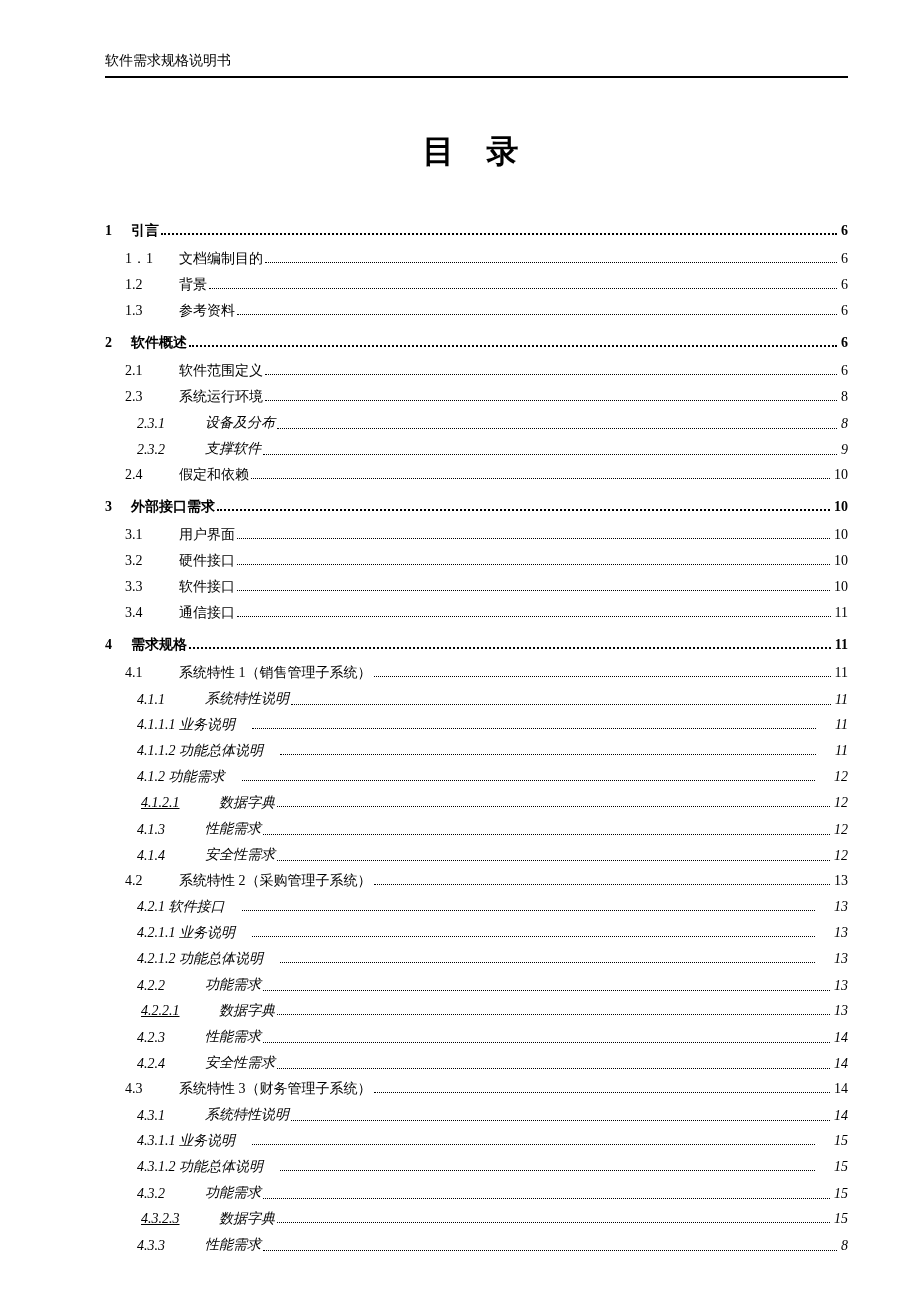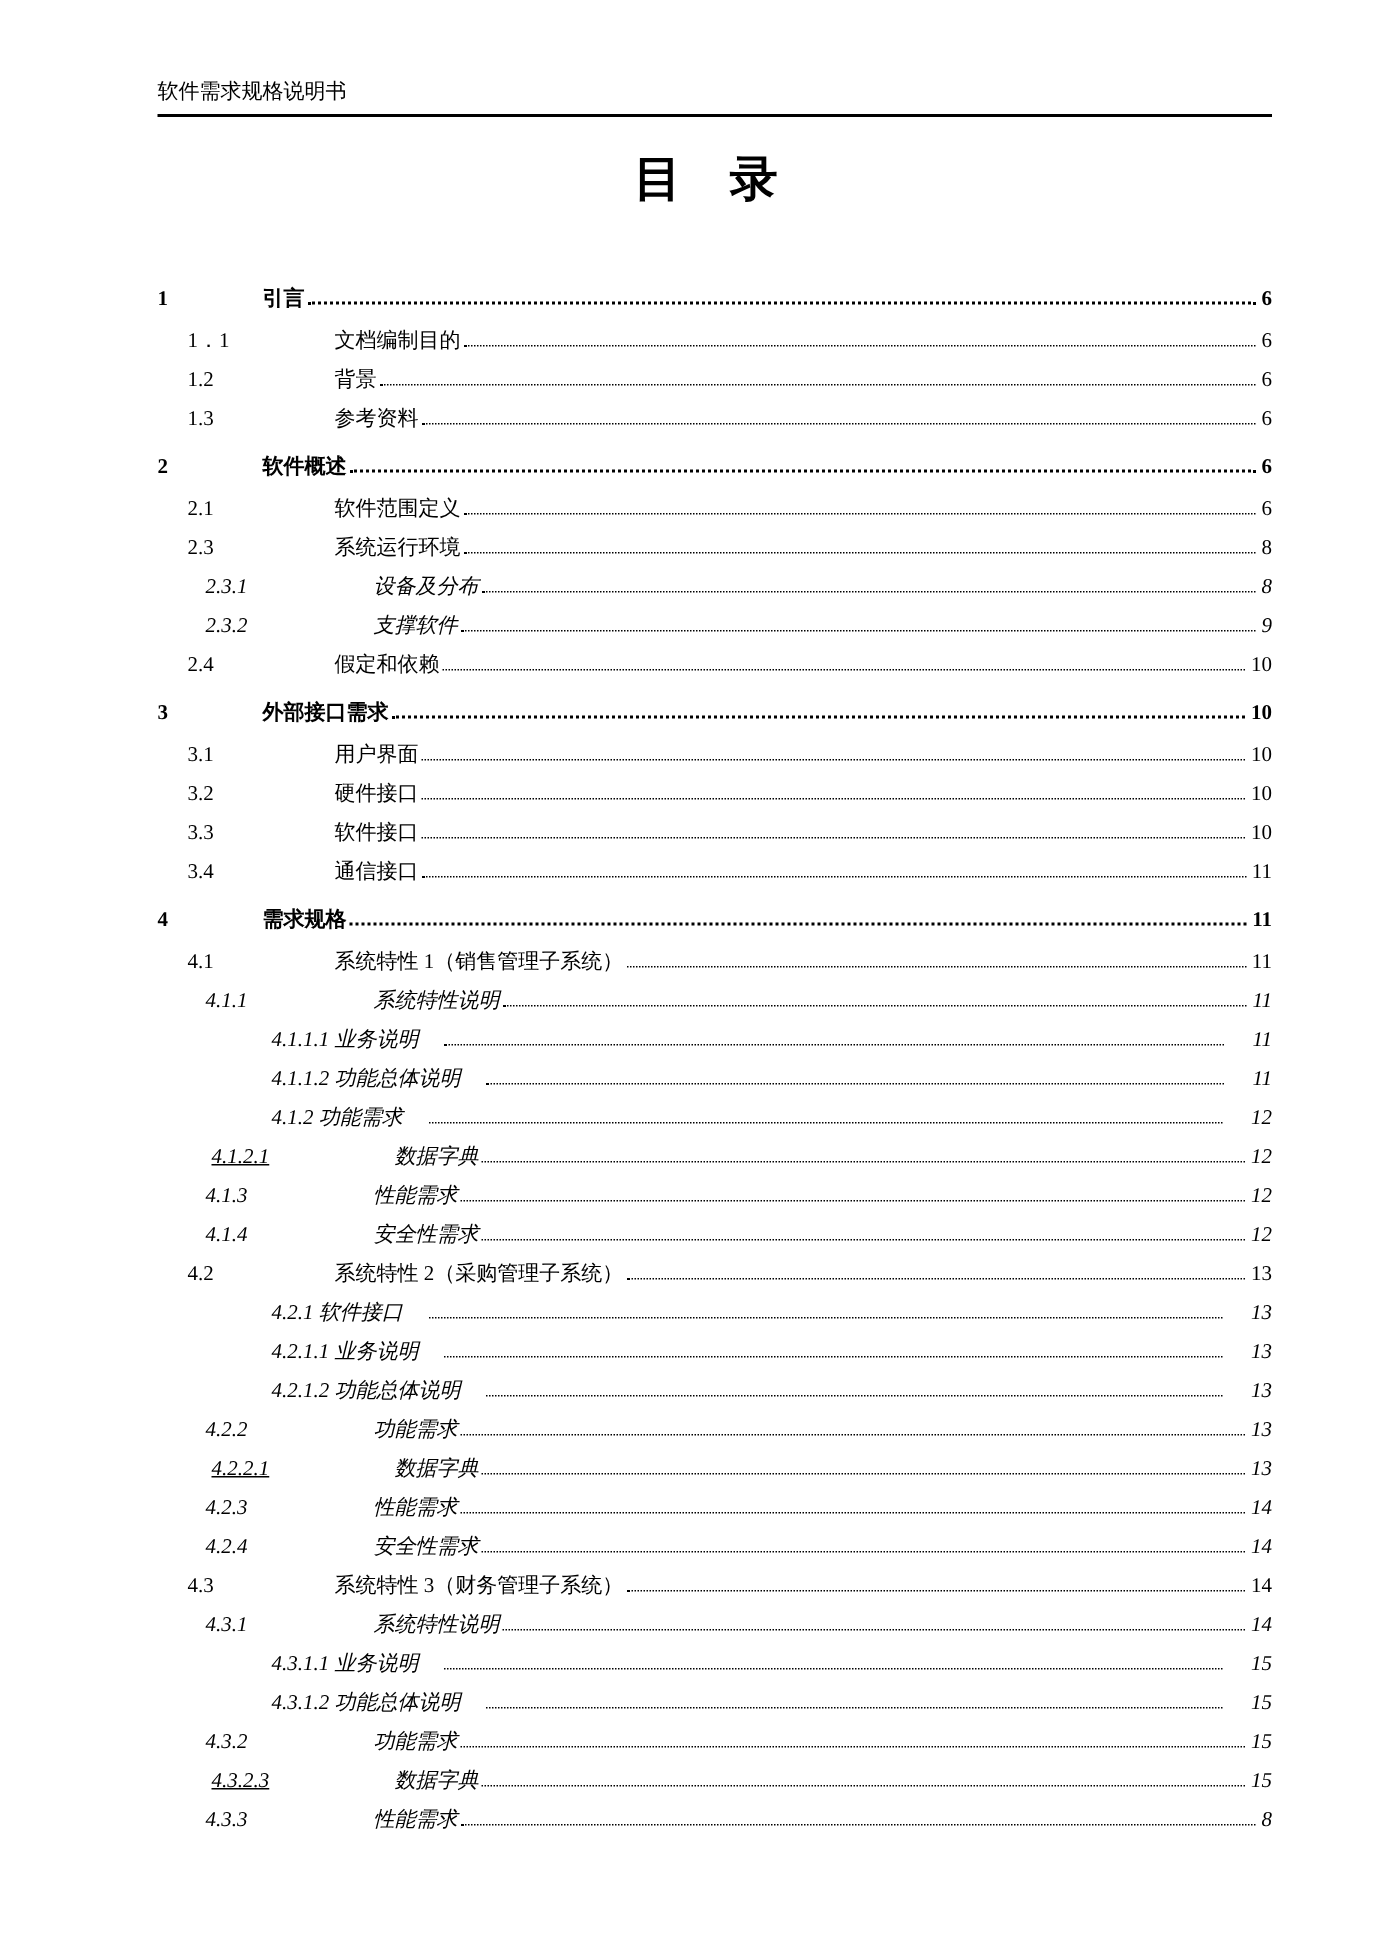--- a/index.html
+++ b/index.html
@@ -9,47 +9,47 @@
       background: #fff;
       font-family: "SimSun", "宋体", serif;
       color: #000;
       padding: 52px 72px 40px 105px;
       position: relative;
     }
     .header {
       font-size: 14px;
       padding-bottom: 6px;
       border-bottom: 2px solid #000;
-      margin-bottom: 20px;
+      margin-bottom: 52px;
     }
     .title {
       text-align: center;
       font-size: 32px;
       font-weight: bold;
       letter-spacing: 12px;
       margin-bottom: 48px;
     }
     .toc { font-size: 14px; }
     .row {
       display: flex;
       align-items: baseline;
       margin-bottom: 8px;
       white-space: nowrap;
     }
     .row.l1 { font-weight: bold; margin-top: 14px; margin-bottom: 10px;}
     .row.l2 { padding-left: 20px; }
-    .row.l3 { padding-left: 32px; font-style: italic; }
+    .row.l3 { padding-left: 32px; font-style: italic; align-items: flex-end; }
     .row.l4 { padding-left: 32px; font-style: italic; gap: 15px; }
     .row.l5 { padding-left: 36px; font-style: italic; }
     .num { flex-shrink: 0; }
     .row.l1 .num { min-width: 26px; }
     .row.l2 .num { min-width: 54px; }
     .row.l3 .num { min-width: 68px; }
     .row.l5 .num { min-width: 78px; text-decoration: underline; }
-    .txt { flex-shrink: 0; margin-left: 44px; }
+    .txt { flex-shrink: 0; }
     .dots {
       flex: 1;
       border-bottom: 1.5px dotted #000;
       margin: 0 4px 3px 2px;
       min-width: 10px;
     }
     .row.l1 .dots { border-bottom-width: 2px; }
     .pg { flex-shrink: 0; }
     .row.l3 .pg, .row.l4 .pg, .row.l5 .pg { font-style: italic; }
   </style>

